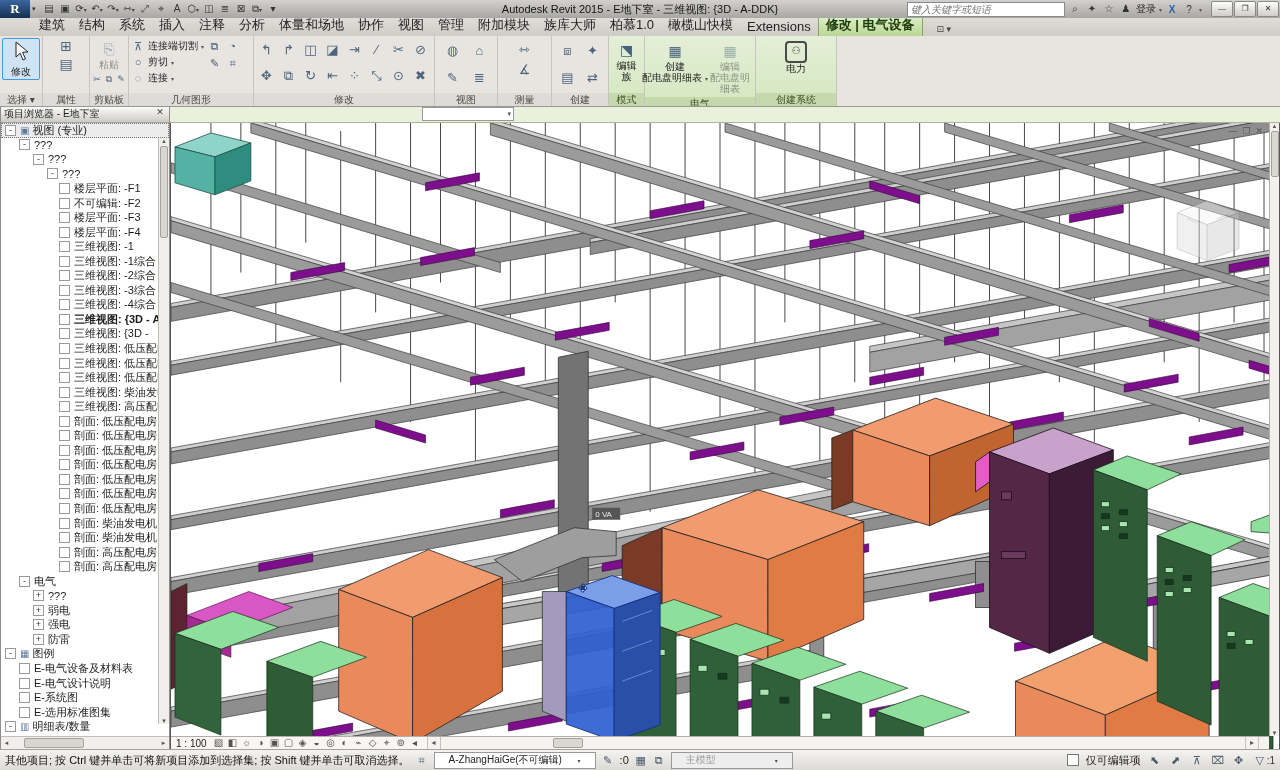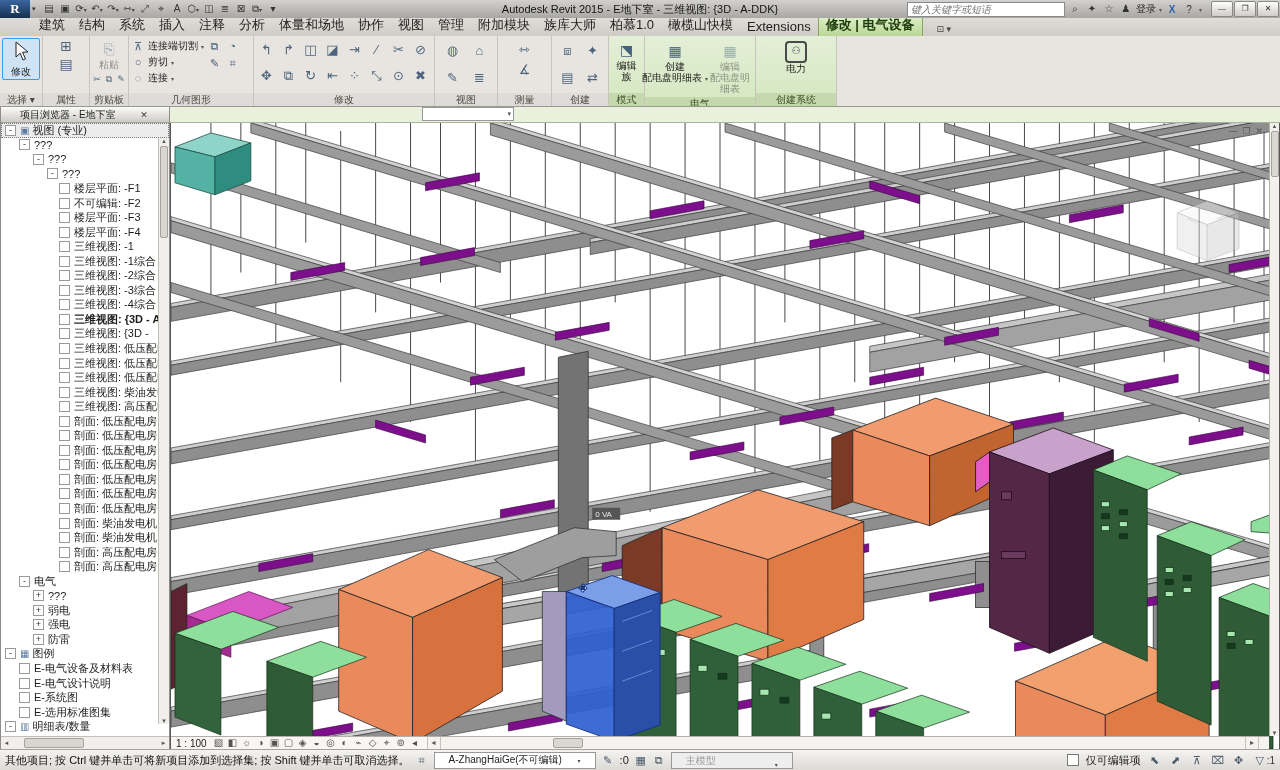--- a/index.html
+++ b/index.html
@@ -55,22 +55,22 @@
   .outlet{width:18px;height:18px;border:2px solid #4a4a4a;border-radius:4px;line-height:15px;
     text-align:center;font-size:10px;color:#4a4a4a;}
   
   .optionsbar{position:absolute;left:170px;top:106px;right:0;height:16px;background:#e9f1dc;
     border-bottom:1px solid #a9b698;display:flex;align-items:center;z-index:30;}
   .opt-dd{width:88px;height:12px;background:#fff;border:1px solid #999;margin-left:252px;
     display:flex;align-items:center;justify-content:flex-end;font-size:7px;color:#555;padding-right:2px;}
   
   .pb{position:absolute;top:106px;left:0;width:170px;bottom:20px;background:#f1efec;
     border:1px solid #8f8d88;box-sizing:border-box;display:flex;flex-direction:column;z-index:31;}
-  .pb-title{height:15px;flex:none;background:linear-gradient(#fbfbfa,#cdcbc6);display:flex;align-items:center;
-    font-size:10px;color:#222;padding:0 19px;border-bottom:1px solid #a6a39d;}
+  .pb-title{height:15px;flex:none;background:linear-gradient(#fbfbfa,#cdcbc6);display:flex;
+    font-size:10px;color:#222;padding:0 3px;border-bottom:1px solid #a6a39d;}
   .pb-close{margin-left:auto;font-size:9px;color:#444;width:12px;text-align:center;}
   .pb-body{flex:1;background:#fff;overflow:hidden;position:relative;}
   .trow{height:14.55px;display:flex;align-items:center;white-space:nowrap;overflow:hidden;font-size:11px;}
   .l0{padding-left:4px}.l1{padding-left:18px}.l2{padding-left:32px}.l3{padding-left:46px}.l4{padding-left:58px}
   .exp{flex:none;width:9px;height:9px;line-height:8px;border:1px solid #9a9a9a;background:#fff;color:#333;
     font-size:9px;text-align:center;margin-right:4px;}
   .ticon{color:#5d7a9c;margin-right:3px;font-size:10px;}
   .tlabel{overflow:hidden;text-overflow:clip;}
   .trow.bold .tlabel{font-weight:bold;}
   .trow.sel{outline:1px dotted #777;outline-offset:-1px;background:#ececec;}
@@ -99,21 +99,21 @@
   .vthumb{width:6px;height:44px;background:#d9d7d2;border:1px solid #a5a29c;border-radius:2px;margin-top:2px;}
   .corner{width:10px;border-left:1px solid #c6c3bd;}
   
   .statusbar{position:absolute;left:0;right:0;bottom:0;height:20px;background:linear-gradient(#f4f3f1,#dcdad5);
     border-top:1px solid #a5a29c;display:flex;align-items:center;padding:0 5px;gap:5px;z-index:41;font-size:11px;}
   .prompt{white-space:nowrap;overflow:hidden;max-width:430px;color:#111;}
   .st-ic{min-width:14px;text-align:center;color:#4a5a6b;font-size:11px;}
   .dd{height:15px;background:#fff;border:1px solid #999;display:flex;align-items:center;
     font-size:10px;color:#222;padding:0 14px;gap:3px;}
   .dd .caret{margin-left:auto;}
-  .dd.disabled{background:#eee;color:#999;align-items:flex-end;}
+  .dd.disabled{background:#eee;color:#999;}
   .st-right{margin-left:auto;display:flex;align-items:center;gap:7px;}
   .chk{width:10px;height:10px;border:1px solid #777;background:#fff;flex:none;}
   .chkwrap{display:flex;align-items:center;gap:7px;}
   .filterwrap{display:flex;align-items:center;font-size:10px;color:#333;}
 </style>
 </head>
 <body>
 
 <div class="titlebar">
   <div class="rlogo">R</div>

